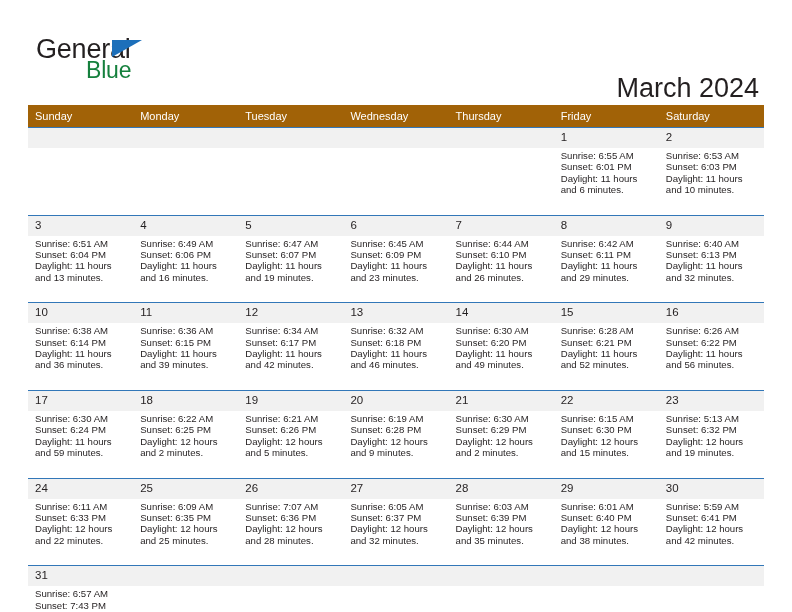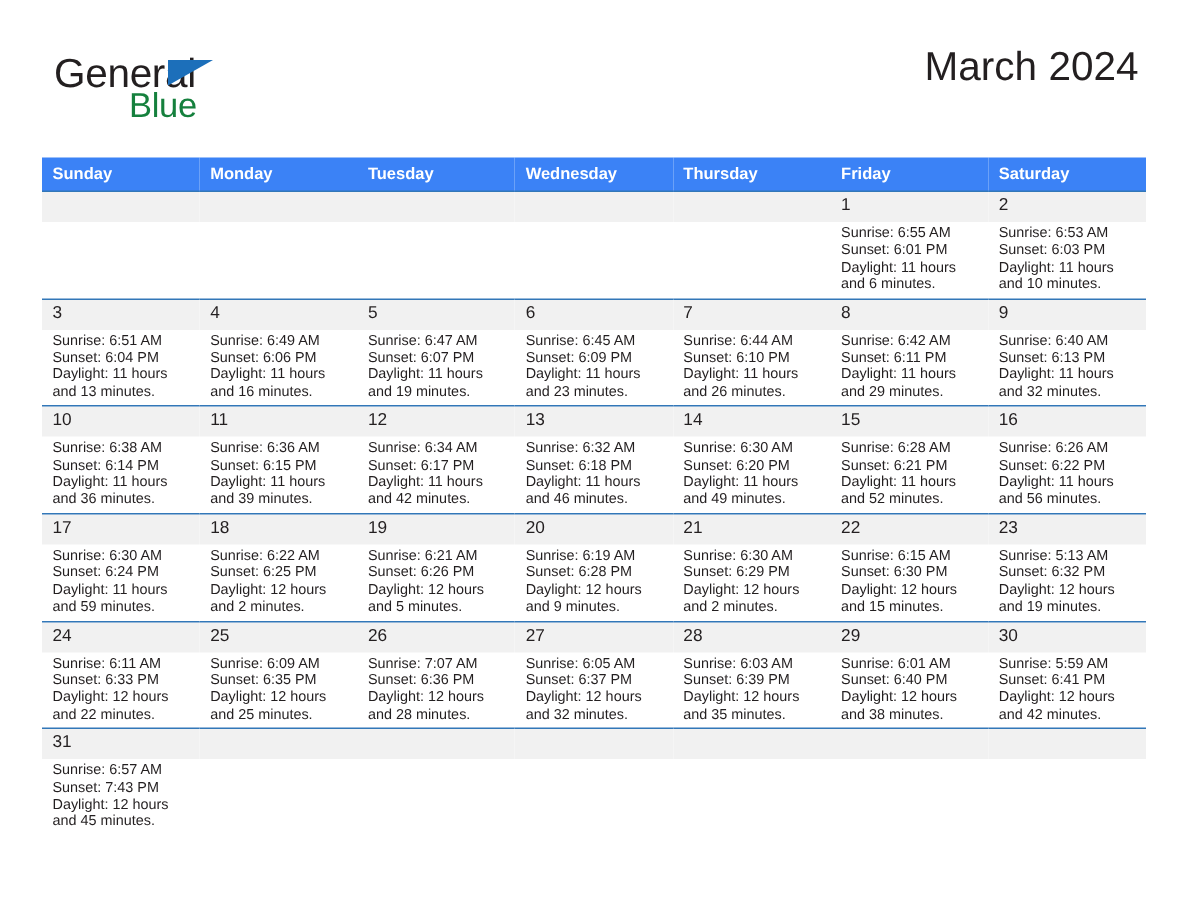--- a/index.html
+++ b/index.html
@@ -69,20 +69,21 @@
     position: absolute;
     right: 33px;
     top: 28px;
     text-align: right;
   }
   .cal-title {
     font-size: 27px;
     color: #231f20;
     line-height: 32px;
     white-space: nowrap;
+    margin-top: 44px;
   }
   .cal-subtitle {
     font-size: 14.5px;
     color: #231f20;
     line-height: 20px;
     margin-top: 6px;
     white-space: nowrap;
   }
 
   
@@ -91,23 +92,23 @@
     left: 28px;
     top: 105px;
     width: 736px;
   }
   table.cal {
     border-collapse: collapse;
     table-layout: fixed;
     width: 736px;
   }
   table.cal th {
-    background: #3b82f6;
+    background: #a16207;
     color: #ffffff;
-    font-weight: bold;
+    font-weight: normal;
     font-size: 11px;
     text-align: left;
     padding: 5px 0 5px 7px;
     height: 11px;
     line-height: 12px;
   }
   table.cal td {
     vertical-align: top;
     padding: 0;
     border-top: 1px solid #3277b8;
@@ -123,21 +124,21 @@
     font-size: 11.5px;
     color: #231f20;
     line-height: 13px;
     padding: 3px 0 4px 7px;
     min-height: 13px;
   }
   .daynum.empty {
     color: transparent;
   }
   .details {
-    padding: 2px 6px 3px 7px;
+    padding: 2px 6px 19px 7px;
     font-size: 9.6px;
     line-height: 11.4px;
     color: #231f20;
   }
   .details div {
     white-space: nowrap;
   }
 </style>
 </head>
 <body>

